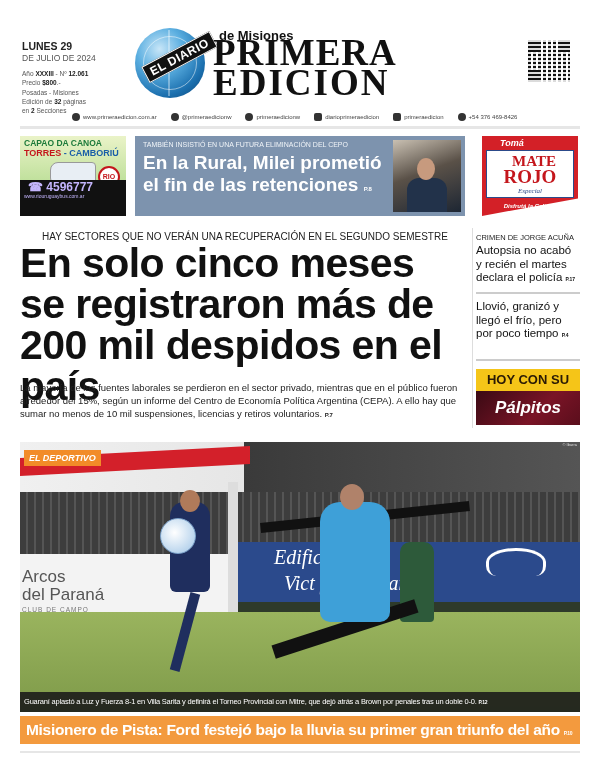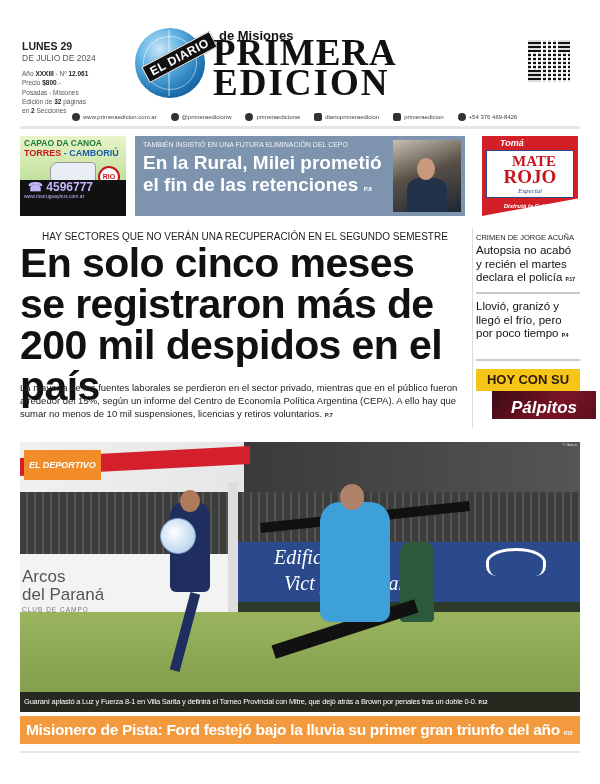--- a/index.html
+++ b/index.html
@@ -79,21 +79,21 @@
 
   
   .rc { left: 476px; width: 104px; }
   .rc-kicker { top: 233px; font-size: 7.5px; color: #222; }
   .rc-head1 { top: 244px; font-size: 11.5px; line-height: 13.5px; color: #111; }
   .rc-div { left: 476px; width: 104px; height: 2px; background: #ccc; }
   .rc-head2 { top: 300px; font-size: 11.5px; line-height: 13.5px; color: #111; }
   .rc .pg { font-size: 5px; font-weight: bold; }
   .ad-palpitos { left: 476px; top: 369px; width: 104px; height: 56px; }
   .ad-palpitos .yellow { position: absolute; left: 0; top: 0; width: 100%; height: 22px; background: #f5c518; color: #2a1a05; font-size: 13px; font-weight: bold; text-align: center; line-height: 22px; }
-  .ad-palpitos .maroon { position: absolute; left: 16px; top: 22px; width: 100%; height: 28px; background: linear-gradient(135deg, #3a0a14 0%, #7a1426 60%, #5a0e1c 100%); color: #fff; font-size: 17px; font-weight: bold; font-style: italic; text-align: center; line-height: 34px; }
+  .ad-palpitos .maroon { position: absolute; left: 0; top: 22px; width: 100%; height: 34px; background: linear-gradient(135deg, #3a0a14 0%, #7a1426 60%, #5a0e1c 100%); color: #fff; font-size: 17px; font-weight: bold; font-style: italic; text-align: center; line-height: 34px; }
 
   
   .sports { left: 20px; top: 442px; width: 560px; height: 270px; overflow: hidden; background: #2e3a2a; }
   .sports .banner-top { position: absolute; left: 0; top: 0; width: 100%; height: 60px; background: linear-gradient(90deg, #f0f0f0 0%, #e6e6e6 40%, #3a3a3a 40%, #555 100%); }
   .sports .redstripe { position: absolute; left: 0; top: 10px; width: 230px; height: 18px; background: #d3202a; transform: skewY(-3deg); }
   .sports .fence { position: absolute; left: 0; top: 50px; width: 100%; height: 80px; background: repeating-linear-gradient(90deg, #3d3d3d 0 6px, #555 6px 8px); }
   .sports .adwhite { position: absolute; left: 0; top: 112px; width: 215px; height: 64px; background: #f3f3f3; }
   .sports .adwhite .a1 { position: absolute; left: 2px; top: 14px; font-size: 17px; color: #555; line-height: 18px; }
   .sports .adwhite .a2 { position: absolute; left: 2px; top: 32px; font-size: 17px; color: #555; line-height: 18px; }
   .sports .adwhite .a3 { position: absolute; left: 2px; top: 52px; font-size: 6.5px; color: #777; letter-spacing: 1px; }
@@ -106,21 +106,21 @@
   .sports .player1 { position: absolute; left: 150px; top: 60px; width: 40px; height: 90px; background: #1f2e5e; border-radius: 14px 14px 6px 6px; }
   .sports .head1 { position: absolute; left: 160px; top: 48px; width: 20px; height: 22px; border-radius: 50%; background: #b07a5a; }
   .sports .ball { position: absolute; left: 140px; top: 76px; width: 36px; height: 36px; border-radius: 50%; background: radial-gradient(circle at 40% 40%, #fff, #9ec4e6); border: 1px solid #7aa0c8; }
   .sports .leg1 { position: absolute; left: 160px; top: 150px; width: 10px; height: 80px; background: #1f2e5e; transform: rotate(15deg); }
   .sports .keeper { position: absolute; left: 300px; top: 60px; width: 70px; height: 120px; background: #3ea0d8; border-radius: 20px 20px 10px 10px; }
   .sports .keeperhead { position: absolute; left: 320px; top: 42px; width: 24px; height: 26px; border-radius: 50%; background: #b0826a; }
   .sports .arms { position: absolute; left: 240px; top: 70px; width: 210px; height: 10px; background: #111; transform: rotate(-6deg); }
   .sports .keeperleg { position: absolute; left: 250px; top: 180px; width: 150px; height: 14px; background: #111; transform: rotate(-18deg); }
   .sports .player3 { position: absolute; left: 380px; top: 100px; width: 34px; height: 80px; background: #2d5a3a; border-radius: 10px 10px 4px 4px; }
 
-  .sports .tag { position: absolute; left: 4px; top: 8px; background: #f28c28; color: #fff; font-size: 9px; font-weight: bold; font-style: italic; padding: 10px 5px; }
+  .sports .tag { position: absolute; left: 4px; top: 8px; background: #f28c28; color: #fff; font-size: 9px; font-weight: bold; font-style: italic; padding: 3px 5px; }
   .sports .title { position: absolute; right: 4px; top: 4px; color: #fff; font-size: 28px; font-weight: bold; letter-spacing: -0.5px; text-shadow: 0 1px 3px rgba(0,0,0,0.6); }
   .sports .credit { position: absolute; right: 3px; top: 0; font-size: 4px; color: #ddd; }
   .sports .caption { position: absolute; left: 0; bottom: 0; width: 100%; height: 20px; background: rgba(25,25,25,0.88); color: #fff; font-size: 7.5px; line-height: 20px; padding-left: 4px; letter-spacing: -0.2px; white-space: nowrap; }
   .sports .caption .pg { font-size: 5px; font-weight: bold; }
 
   .bottom-banner { left: 20px; top: 716px; width: 560px; height: 28px; background: #f39a3e; color: #fff; font-size: 15.5px; font-weight: bold; line-height: 28px; padding-left: 6px; letter-spacing: -0.3px; white-space: nowrap; }
   .bottom-banner .pg { font-size: 5px; }
   .bottom-rule { left: 20px; top: 751px; width: 560px; height: 2px; background: #e6e6e6; }
 </style>
 </head>

